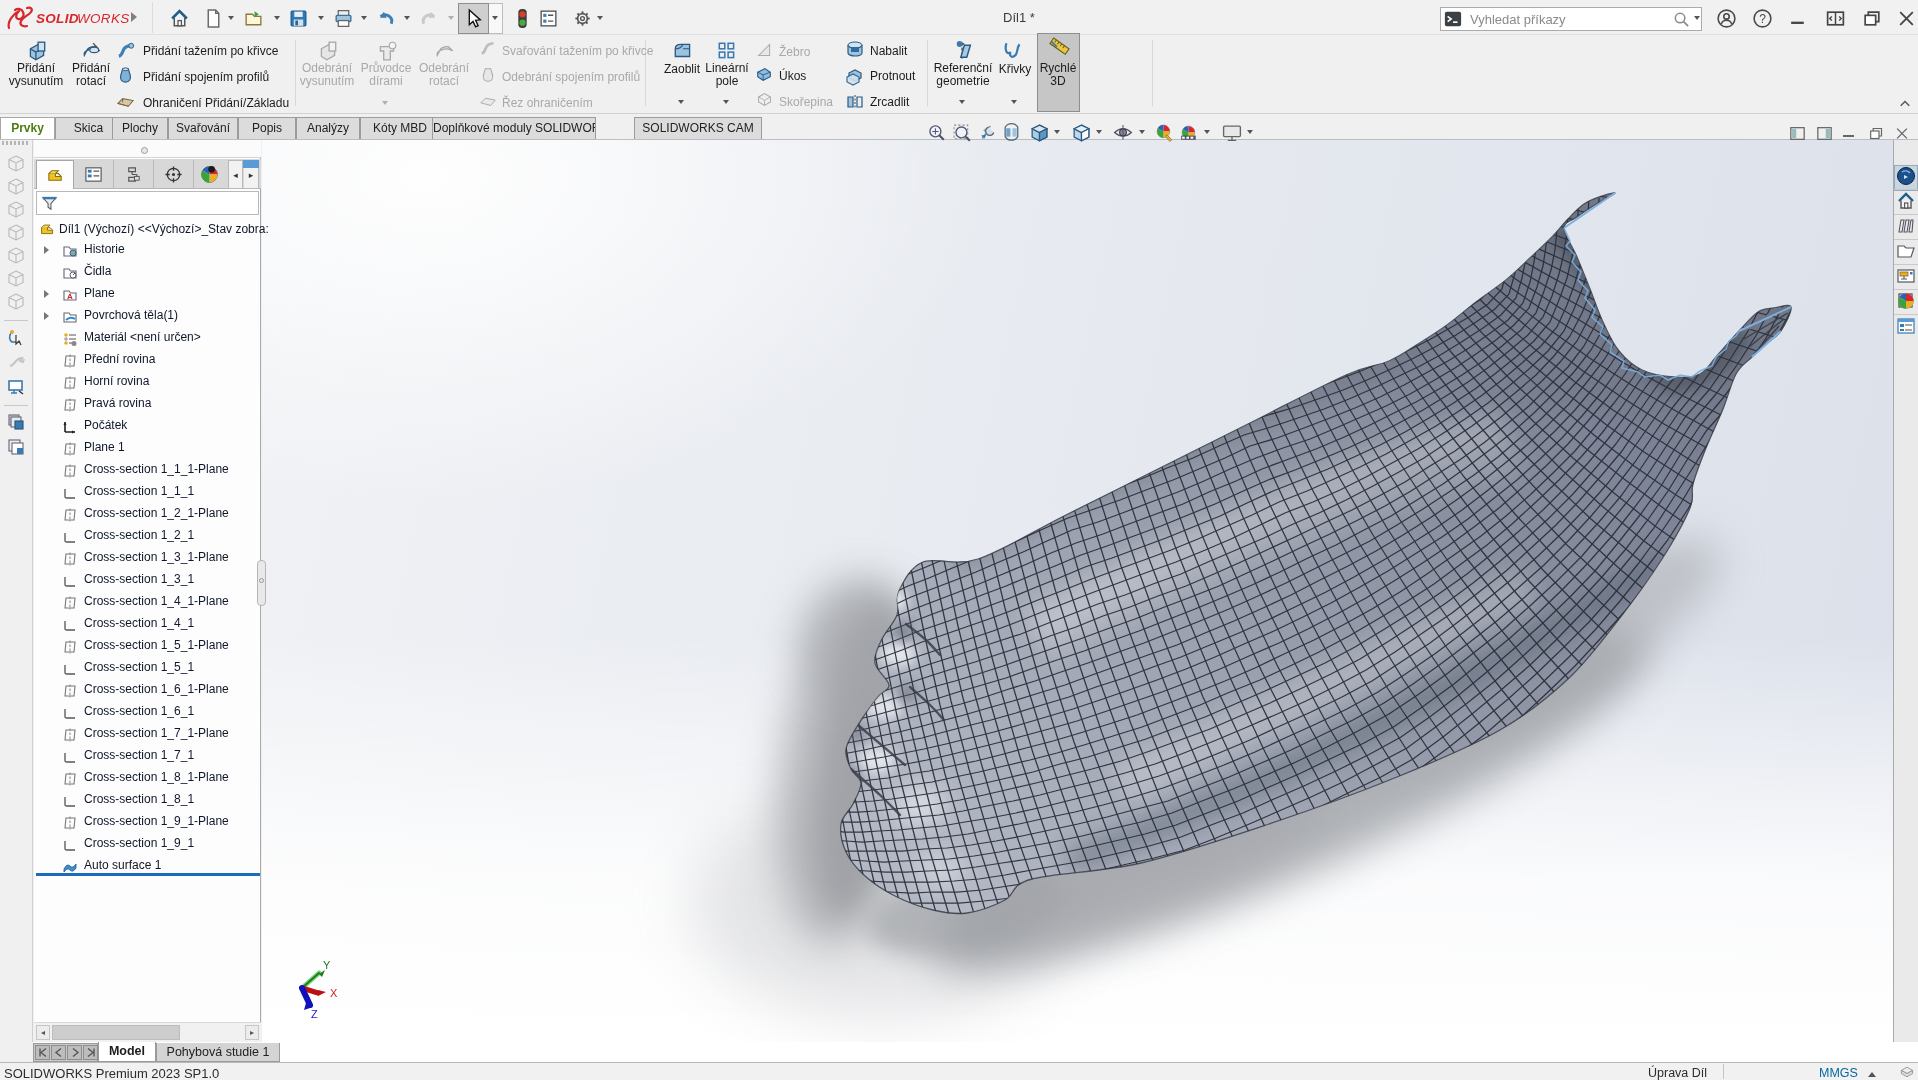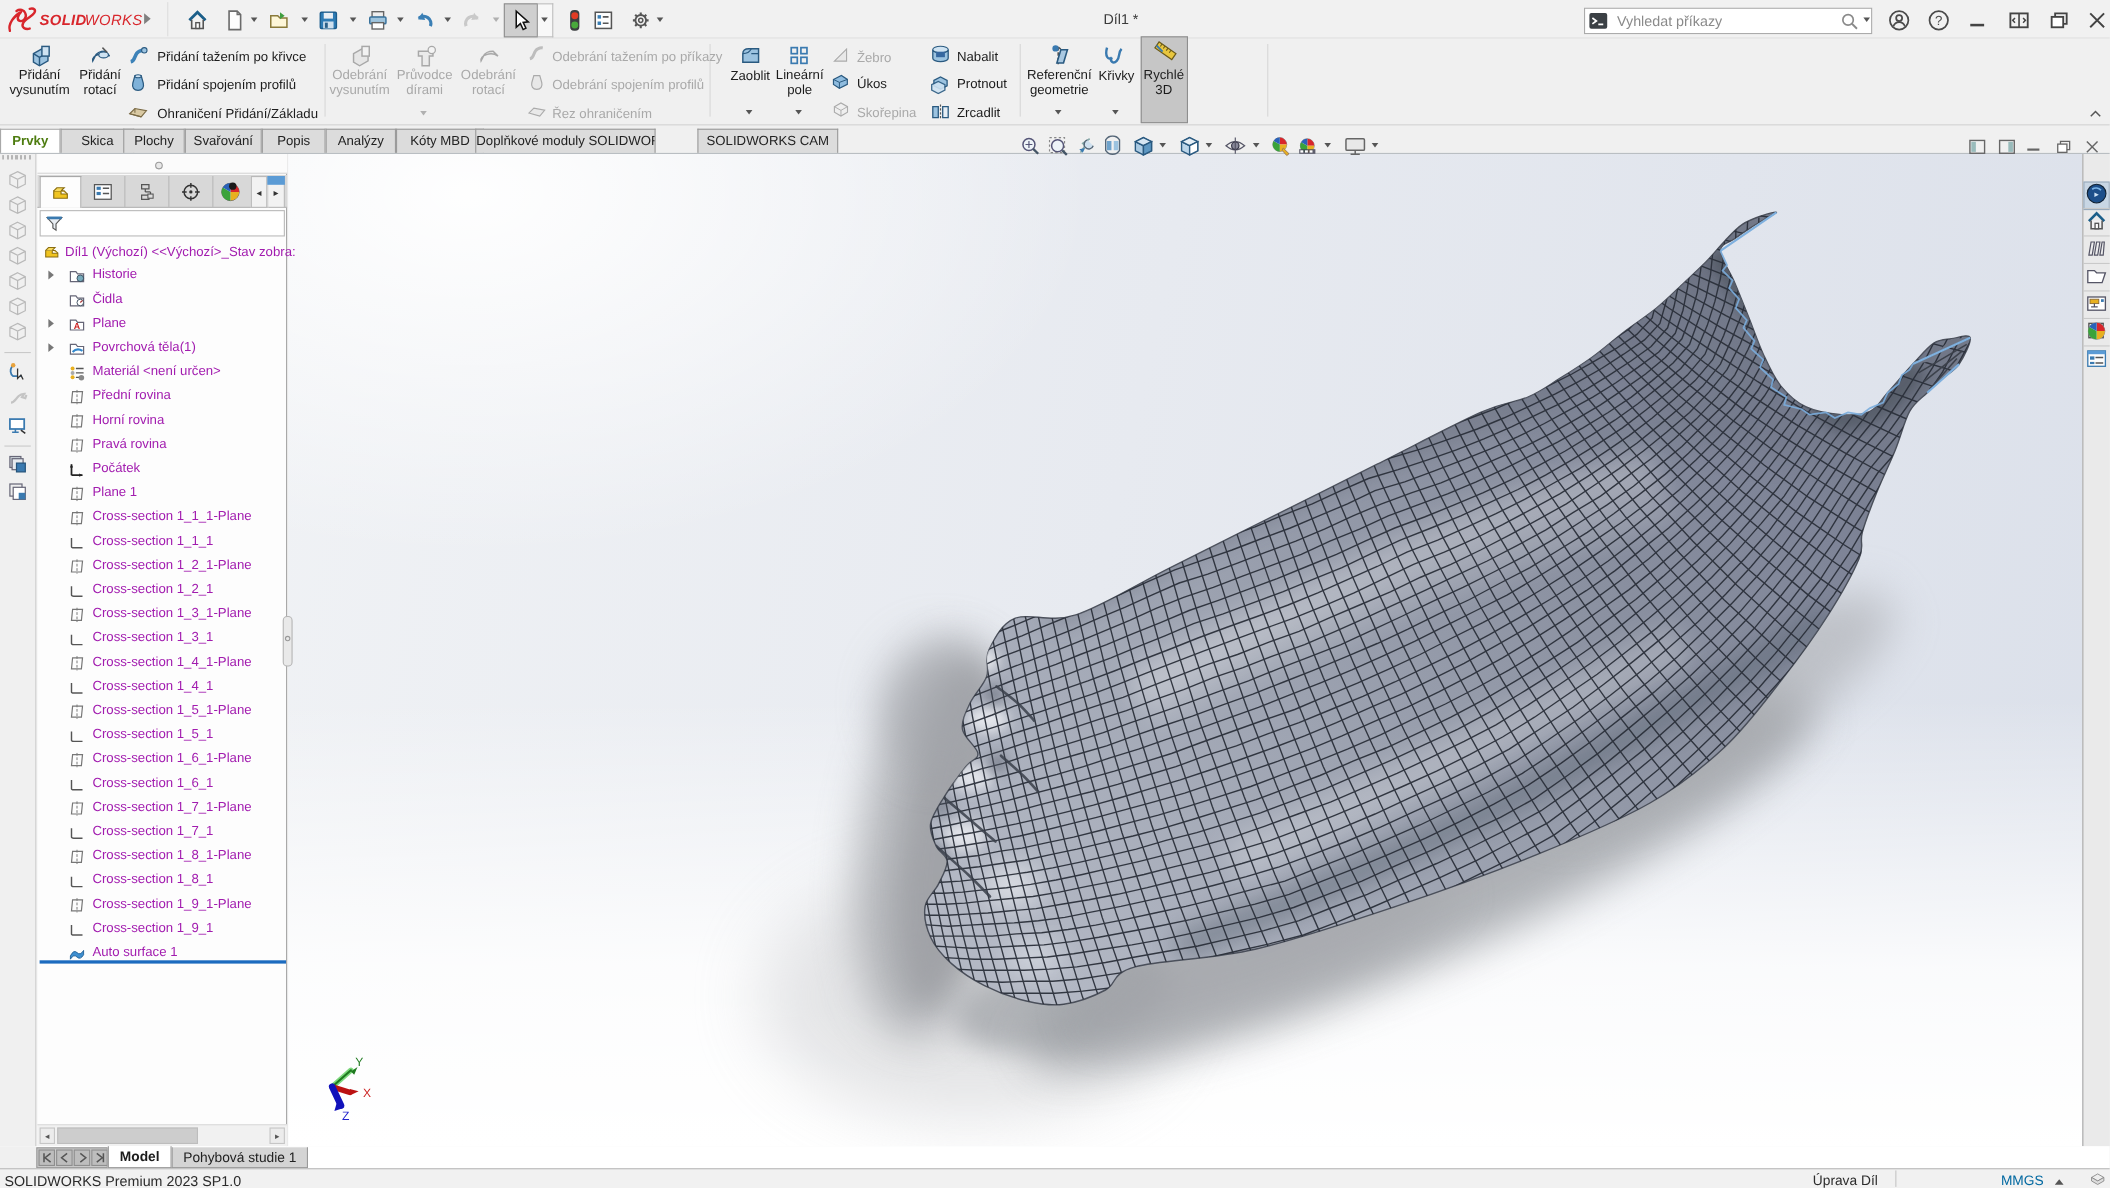--- a/index.html
+++ b/index.html
@@ -3,21 +3,21 @@
 *{margin:0;padding:0;box-sizing:border-box}
 body{width:1918px;height:1080px;font-family:"Liberation Sans",sans-serif;background:#f0f0f0;overflow:hidden;position:relative;font-size:12px;color:#1c1c1c}
 .abs{position:absolute}
 .dd{position:absolute;width:0;height:0;border-left:3.5px solid transparent;border-right:3.5px solid transparent;border-top:4px solid #555}
 .dd.dis{border-top-color:#b0b0b0}
 .lbl{position:absolute;white-space:nowrap;font-size:12px;color:#1c1c1c}
 .lblc{position:absolute;white-space:nowrap;font-size:12px;color:#1c1c1c;text-align:center;transform:translateX(-50%);line-height:12.5px}
 .dis{color:#a9a9a9}
 .tab{position:absolute;top:117px;height:22px;border:1px solid #9b9b9b;border-bottom:none;background:#dcdcdc;font-size:12px;text-align:center;line-height:21px;color:#222;white-space:nowrap;overflow:hidden}
 .sep{position:absolute;width:1px;background:#d8d8d8}
-.titem{position:absolute;left:84px;white-space:nowrap;font-size:12px;color:#a21caf}
+.titem{position:absolute;left:84px;white-space:nowrap;font-size:12px;color:#0f172a}
 </style></head><body>
 <div class="abs" style="left:0;top:0;width:1918px;height:35px;background:#f1f1f1;border-bottom:1px solid #e0e0e0"></div>
 <svg class="abs" style="left:5px;top:4px" width="140" height="28" viewBox="0 0 140 28">
 <g fill="none" stroke="#d8262c" stroke-width="2.2" stroke-linecap="round">
 <path d="M4,24 C2,18 8,10 14,7 M14,7 C11,10 10,14 13,15 C16,16 20,12 18,8 C17,5 13,4 10,6"></path>
 <path d="M22,4 C26,3 28,5 26,8 C24,11 18,13 16,17 C14,21 18,23 22,22"></path>
 </g>
 <text x="31" y="19" font-family="Liberation Sans" font-size="13.5" font-style="italic" font-weight="bold" fill="#d8262c" letter-spacing="0.3">SOLID</text>
 <text x="72" y="19" font-family="Liberation Sans" font-size="13.5" font-style="italic" fill="#d8262c" letter-spacing="0.3">WORKS</text>
 </svg>
@@ -174,21 +174,21 @@
   </svg>
 <div class="lblc dis" style="left:386px;top:62px">Průvodce<br>dírami</div>
 <div class="dd dis" style="left:382px;top:101px"></div>
 <svg style="position:absolute;left:434px;top:40px" width="22" height="22" viewBox="0 0 20 20">
     <path d="M3,14 A8,5 0 0,1 17,10 L13,6 A8,5 0 0,0 5,10 Z" fill="#e6e6e6" stroke="#a8a8a8" stroke-width="1.2"></path>
   </svg>
 <div class="lblc dis" style="left:444px;top:62px">Odebrání<br>rotací</div>
 <svg style="position:absolute;left:479px;top:40px" width="18" height="18" viewBox="0 0 20 20">
     <path d="M3,15 C8,14 6,7 11,5 C14,3.5 16,4 16,4" fill="none" stroke="#bdbdbd" stroke-width="3"></path>
   </svg>
-<div class="lbl dis" style="left:502px;top:44px">Odebrání tažením po příkazy</div>
+<div class="lbl dis" style="left:502px;top:44px">Svařování tažením po křivce</div>
 <svg style="position:absolute;left:479px;top:66px" width="18" height="18" viewBox="0 0 20 20">
     <path d="M7,3 H13 L15,10 C16,14 14,17 10,17 C6,17 4,14 5,10 Z" fill="#e8e8e8" stroke="#ababab" stroke-width="1.2"></path>
   </svg>
 <div class="lbl dis" style="left:502px;top:70px">Odebrání spojením profilů</div>
 <svg style="position:absolute;left:479px;top:92px" width="18" height="18" viewBox="0 0 20 20">
     <path d="M2,12 L7,7 L18,9 L13,15 Z" fill="#e9e9e9" stroke="#ababab" stroke-width="1.1"></path>
   </svg>
 <div class="lbl dis" style="left:502px;top:96px">Řez ohraničením</div>
 <svg style="position:absolute;left:672px;top:40px" width="22" height="22" viewBox="0 0 20 20">
     <path d="M3,8 Q3,4 8,4 L16,4 L16,15 L3,15 Z" fill="#9cc3e0" stroke="#2a5a80" stroke-width="1.2"></path>

